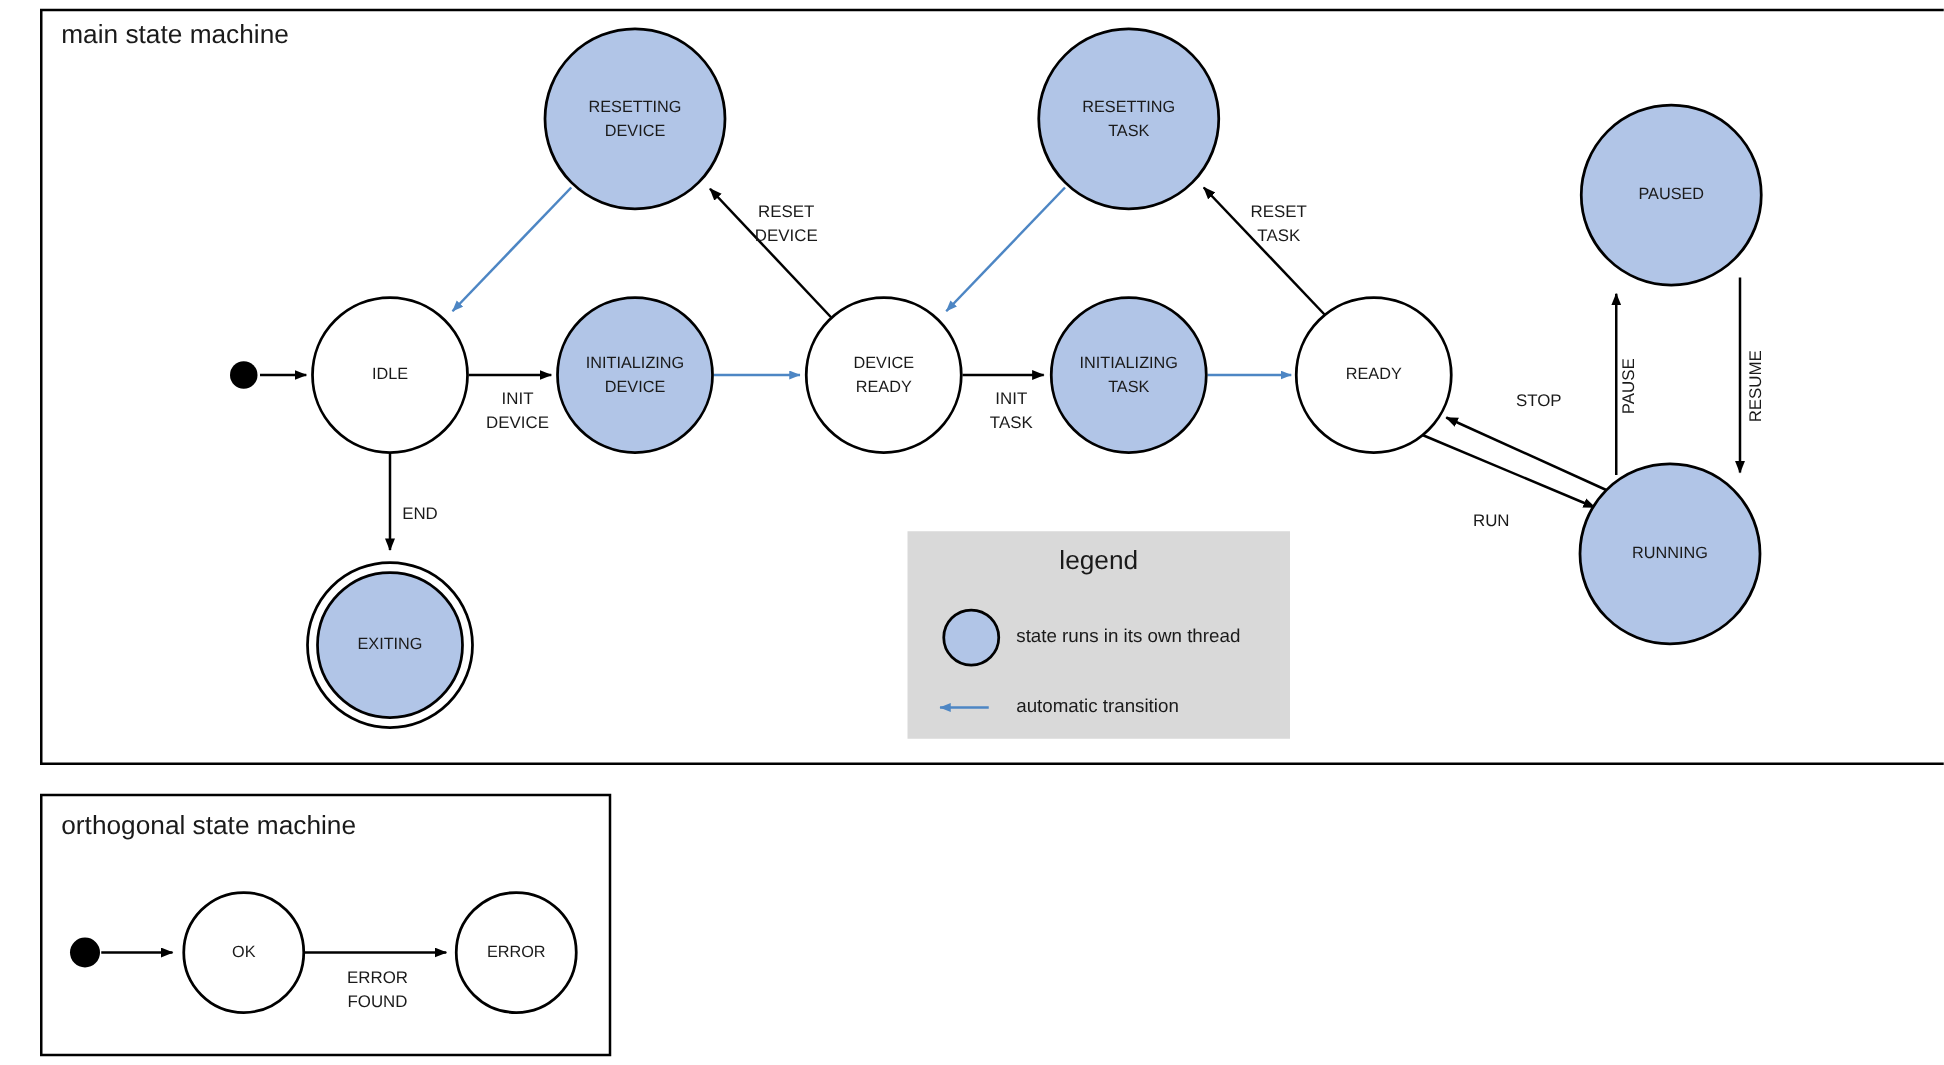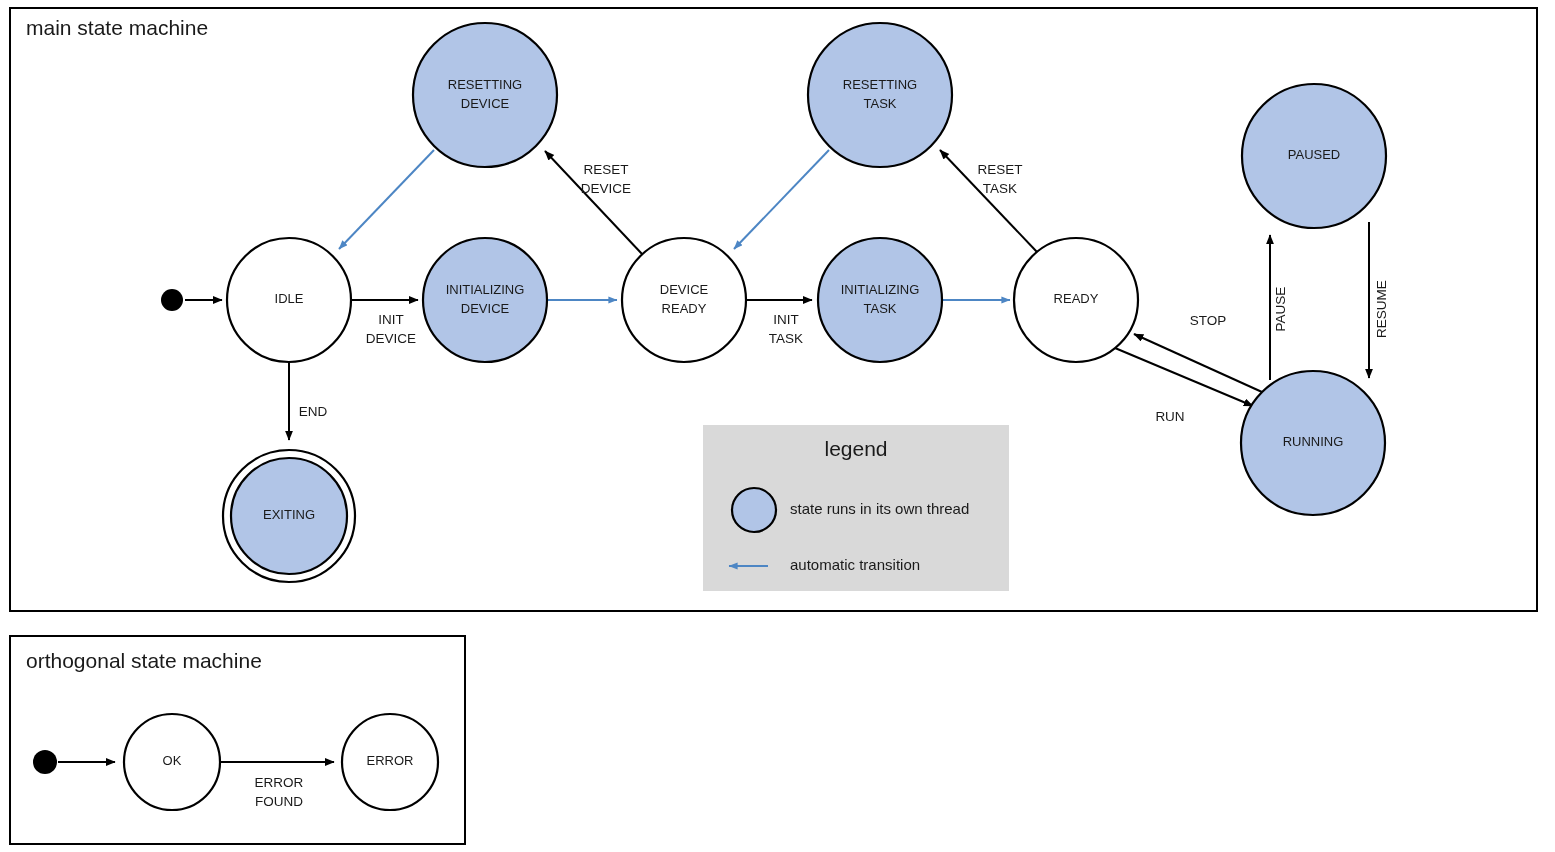--- a/index.html
+++ b/index.html
@@ -10,20 +10,21 @@
   body {
     width: 1555px;
     height: 852px;
     font-family: "Liberation Sans", sans-serif;
     overflow: hidden;
   }
   #diagram-root {
     position: relative;
     width: 1428px;
     height: 852px;
+    padding-left: 23px;
   }
   svg.diagram {
     display: block;
     width: 1555px;
     height: 852px;
   }
   .frame-rect {
     fill: #ffffff;
     stroke: #000000;
     stroke-width: 2;

